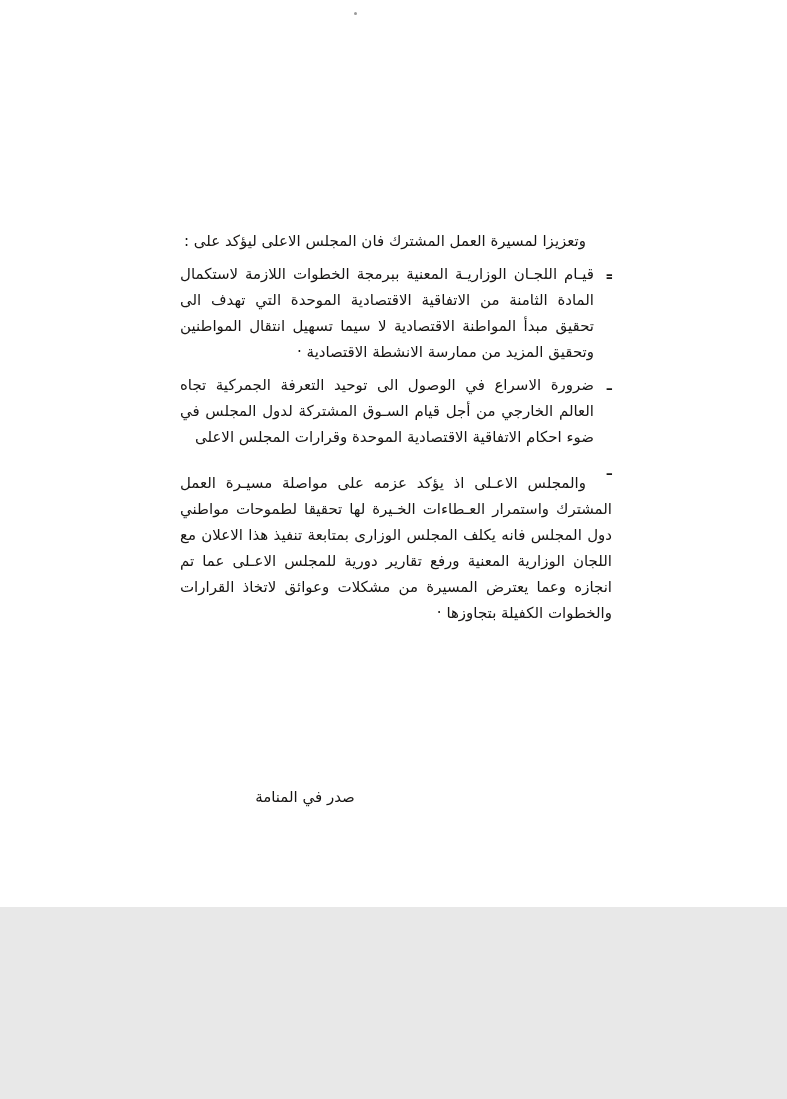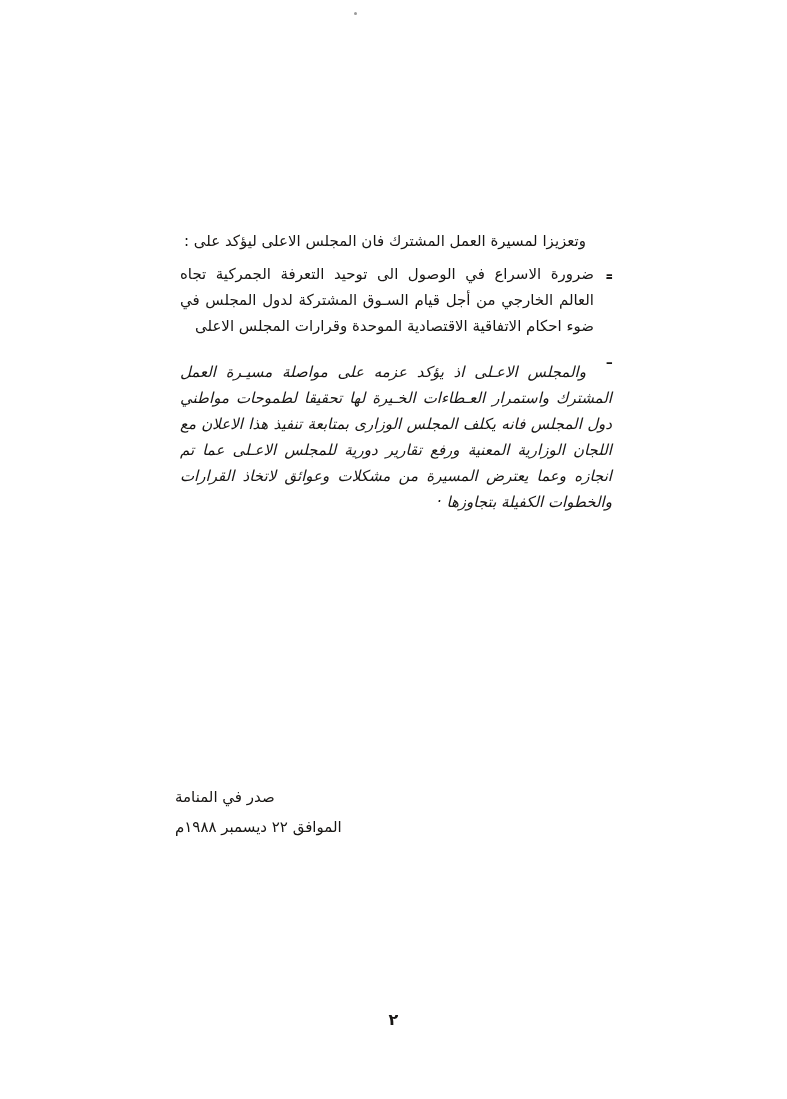--- a/index.html
+++ b/index.html
@@ -3,21 +3,21 @@
 <meta charset="utf-8">
 <style>
   html, body {
     margin: 0;
     padding: 0;
     background: #e8e8e8;
   }
   .sheet {
     position: relative;
     width: 787px;
-    height: 1099px;
+    height: 907px;
     margin: 0 auto;
     background: #ffffff;
     font-family: "DejaVu Sans", sans-serif;
     color: #171513;
     overflow: hidden;
   }
   .content {
     position: absolute;
     top: 228px;
     right: 175px;
@@ -39,29 +39,28 @@
   }
   .bullet .dash {
     position: absolute;
     right: 0;
     top: 0;
     font-weight: bold;
   }
   .closing {
     margin: 20px 0 0 0;
     text-indent: 26px;
-    font-style: italic;
   }
   .issued {
     position: absolute;
     top: 782px;
     right: 352px;
     width: 260px;
     direction: rtl;
-    text-align: left;
+    text-align: center;
     font-size: 15px;
     line-height: 30px;
   }
   .issued p {
     margin: 0;
   }
   .page-number {
     position: absolute;
     top: 1010px;
     left: 0;
@@ -91,35 +90,35 @@
   <div class="content">
 
     <p class="intro">وتعزيزا لمسيرة العمل المشترك فان المجلس الاعلى ليؤكد على :</p>
 
     <div class="bullet">
       <span class="dash">ـ</span>
     </div>
 
     <div class="bullet">
       <span class="dash">ـ</span>
+      <span>قيـام اللجـان الوزاريـة المعنية ببرمجة الخطوات اللازمة لاستكمال المادة الثامنة من الاتفاقية الاقتصادية الموحدة التي تهدف الى تحقيق مبدأ المواطنة الاقتصادية لا سيما تسهيل انتقال المواطنين وتحقيق المزيد من ممارسة الانشطة الاقتصادية ·</span>
     </div>
 
     <div class="bullet">
       <span class="dash">ـ</span>
       <span>ضرورة الاسراع في الوصول الى توحيد التعرفة الجمركية تجاه العالم الخارجي من أجل قيام السـوق المشتركة لدول المجلس في ضوء احكام الاتفاقية الاقتصادية الموحدة وقرارات المجلس الاعلى</span>
     </div>
 
     <div class="bullet">
       <span class="dash">ـ</span>
     </div>
 
     <p class="closing">والمجلس الاعـلى اذ يؤكد عزمه على مواصلة مسيـرة العمل المشترك واستمرار العـطاءات الخـيرة لها تحقيقا لطموحات مواطني دول المجلس فانه يكلف المجلس الوزارى بمتابعة تنفيذ هذا الاعلان مع اللجان الوزارية المعنية ورفع تقارير دورية للمجلس الاعـلى عما تم انجازه وعما يعترض المسيرة من مشكلات وعوائق لاتخاذ القرارات والخطوات الكفيلة بتجاوزها ·</p>
 
   </div>
 
   <div class="issued">
     <p>صدر في المنامة</p>
-    <p>الموافق ٢٢ ديسمبر ١٩٨٨م</p>
   </div>
 
   <div class="page-number">٢</div>
 
 </div>
 
 </body></html>

